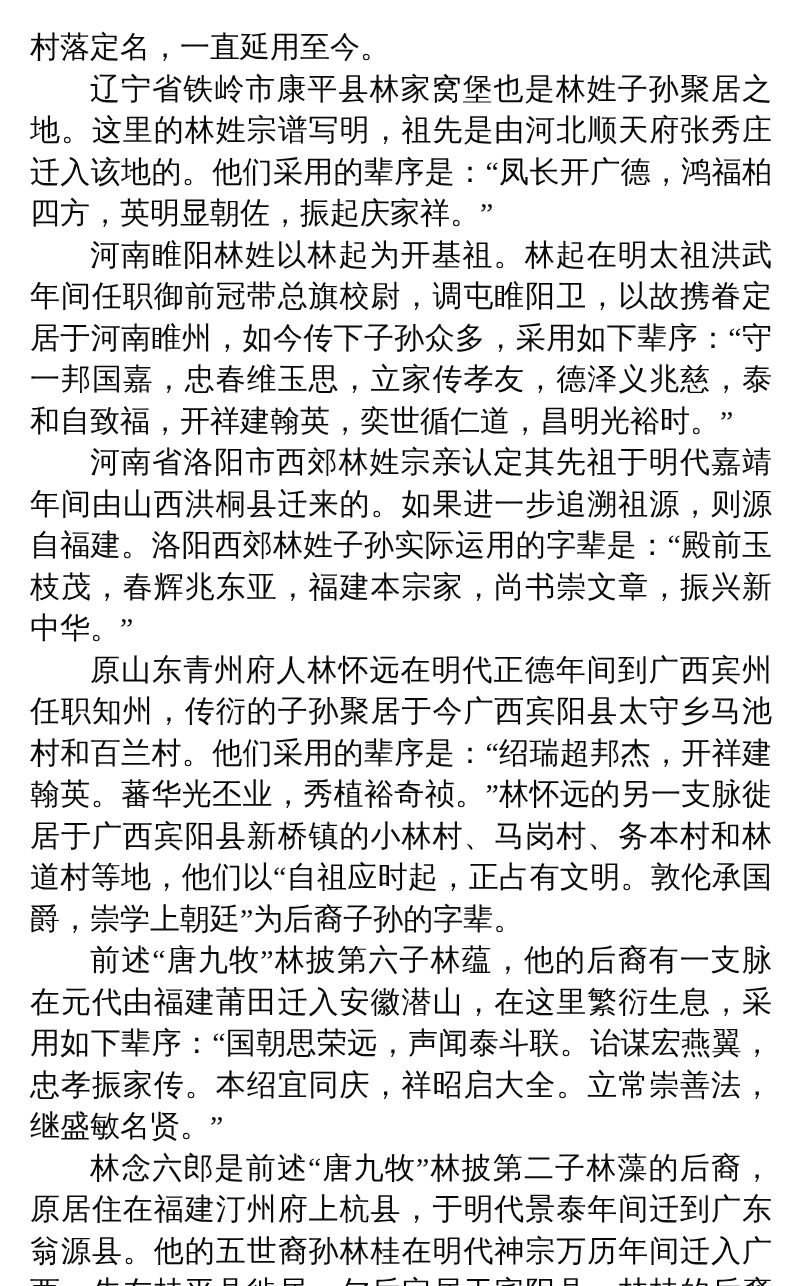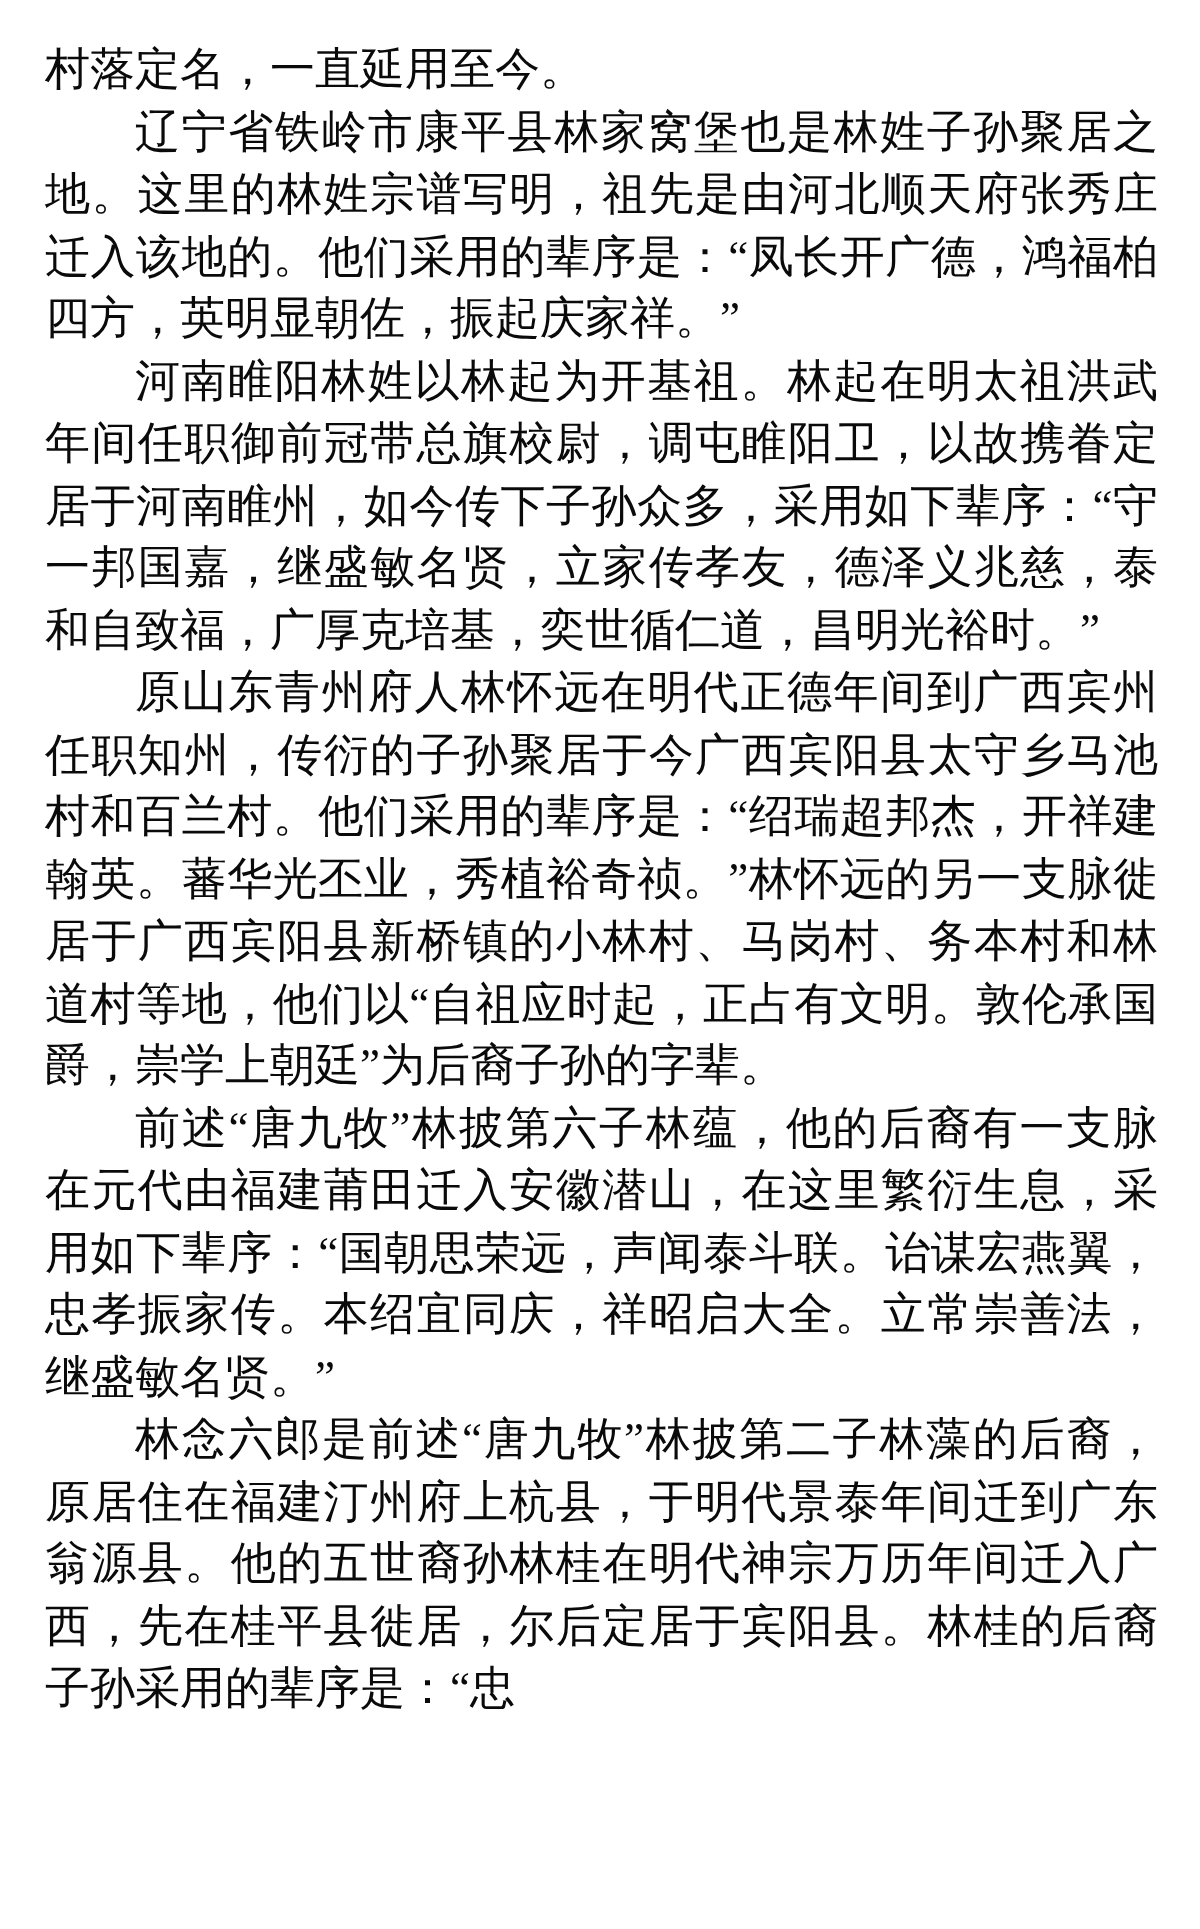--- a/index.html
+++ b/index.html
@@ -35,17 +35,18 @@
     text-indent: 2em;
     font-family: Liberation Serif, serif;
   }
 </style>
 </head>
 <body>
 
 <div class="page">
   <p class="para">村落定名，一直延用至今。</p>
   <p class="para indent">辽宁省铁岭市康平县林家窝堡也是林姓子孙聚居之地。这里的林姓宗谱写明，祖先是由河北顺天府张秀庄迁入该地的。他们采用的辈序是：“凤长开广德，鸿福柏四方，英明显朝佐，振起庆家祥。”</p>
-  <p class="para indent">河南睢阳林姓以林起为开基祖。林起在明太祖洪武年间任职御前冠带总旗校尉，调屯睢阳卫，以故携眷定居于河南睢州，如今传下子孙众多，采用如下辈序：“守一邦国嘉，继盛敏名贤，立家传孝友，德泽义兆慈，泰和自致福，广厚克培基，奕世循仁道，昌明光裕时。”</p>
+  <p class="para indent">河南睢阳林姓以林起为开基祖。林起在明太祖洪武年间任职御前冠带总旗校尉，调屯睢阳卫，以故携眷定居于河南睢州，如今传下子孙众多，采用如下辈序：“守一邦国嘉，忠春维玉思，立家传孝友，德泽义兆慈，泰和自致福，开祥建翰英，奕世循仁道，昌明光裕时。”</p>
+  <p class="para indent">河南省洛阳市西郊林姓宗亲认定其先祖于明代嘉靖年间由山西洪桐县迁来的。如果进一步追溯祖源，则源自福建。洛阳西郊林姓子孙实际运用的字辈是：“殿前玉枝茂，春辉兆东亚，福建本宗家，尚书崇文章，振兴新中华。”</p>
   <p class="para indent">原山东青州府人林怀远在明代正德年间到广西宾州任职知州，传衍的子孙聚居于今广西宾阳县太守乡马池村和百兰村。他们采用的辈序是：“绍瑞超邦杰，开祥建翰英。蕃华光丕业，秀植裕奇祯。”林怀远的另一支脉徙居于广西宾阳县新桥镇的小林村、马岗村、务本村和林道村等地，他们以“自祖应时起，正占有文明。敦伦承国爵，崇学上朝廷”为后裔子孙的字辈。</p>
   <p class="para indent">前述“唐九牧”林披第六子林蕴，他的后裔有一支脉在元代由福建莆田迁入安徽潜山，在这里繁衍生息，采用如下辈序：“国朝思荣远，声闻泰斗联。诒谋宏燕翼，忠孝振家传。本绍宜同庆，祥昭启大全。立常崇善法，继盛敏名贤。”</p>
   <p class="para indent">林念六郎是前述“唐九牧”林披第二子林藻的后裔，原居住在福建汀州府上杭县，于明代景泰年间迁到广东翁源县。他的五世裔孙林桂在明代神宗万历年间迁入广西，先在桂平县徙居，尔后定居于宾阳县。林桂的后裔子孙采用的辈序是：“忠</p>
 </div>
 
 </body></html>

